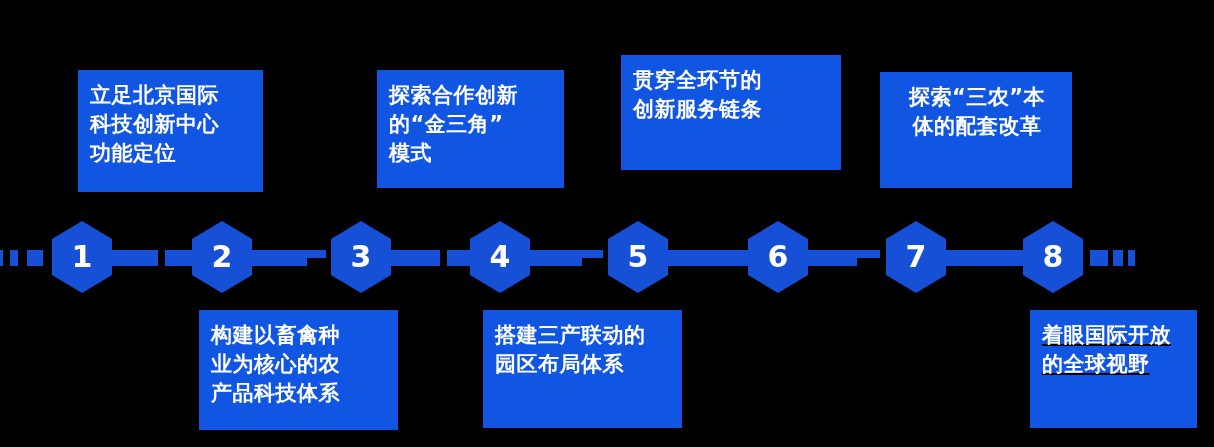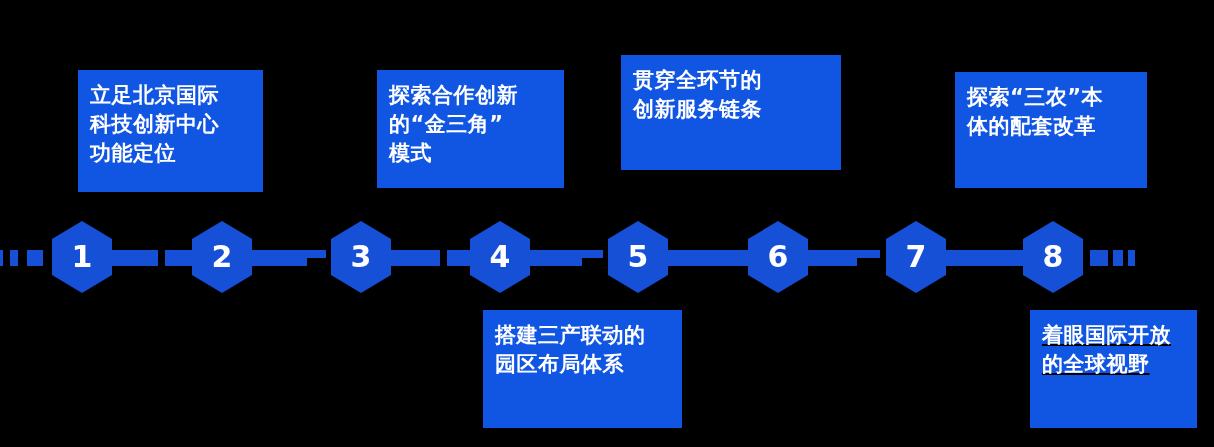--- a/index.html
+++ b/index.html
@@ -113,25 +113,30 @@
   </div>
   <div class="label-box" style="left:352px;top:70px;width:187px;height:118px;margin-left:25px;">
     <span>探索合作创新
 的“金三角”
 模式</span>
   </div>
   <div class="label-box" style="left:621px;top:55px;width:220px;height:115px;">
     <span>贯穿全环节的
 创新服务链条</span>
   </div>
-  <div class="label-box" style="left:955px;top:72px;width:192px;height:116px;">
+  <div class="label-box" style="left:880px;top:72px;width:192px;height:116px;text-align:center;">
     <span>探索“三农”本
 体的配套改革</span>
   </div>
 
+  <div class="label-box" style="left:199px;top:310px;width:199px;height:120px;">
+    <span>构建以畜禽种
+业为核心的农
+产品科技体系</span>
+  </div>
   <div class="label-box" style="left:483px;top:310px;width:199px;height:118px;">
     <span>搭建三产联动的
 园区布局体系</span>
   </div>
   <div class="label-box" style="left:1030px;top:310px;width:167px;height:118px;text-decoration:underline;">
     <span>着眼国际开放
 的全球视野</span>
   </div>
 
 </div>

